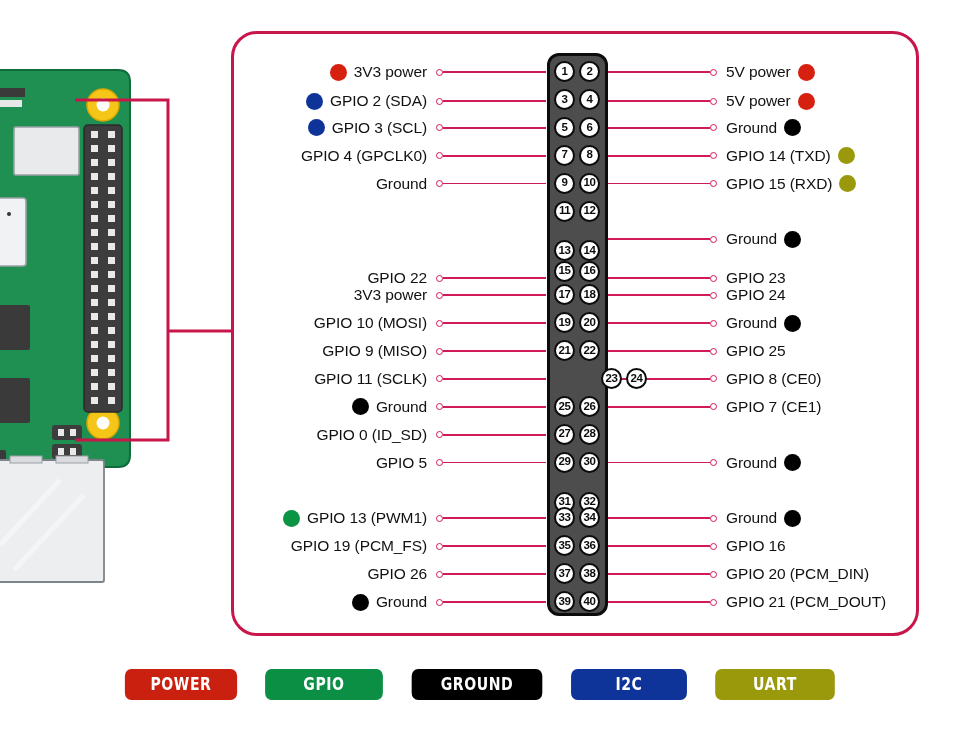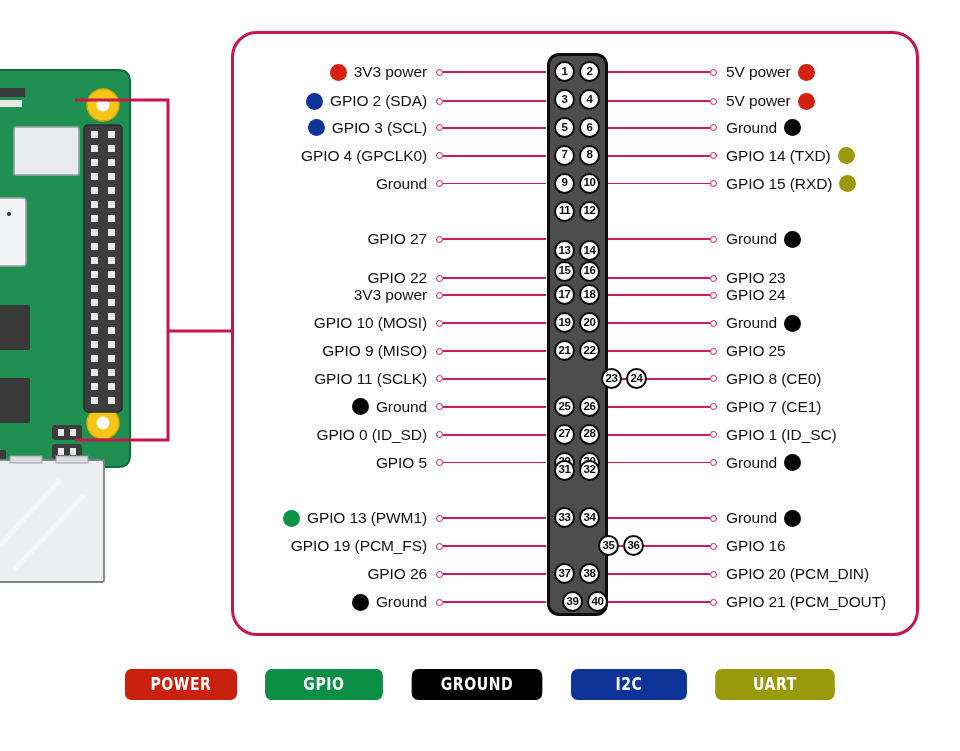--- a/index.html
+++ b/index.html
@@ -346,37 +346,37 @@
       <div class="pin-num">26</div>
     </div>
     <div class="pin-pair" style="top: 364.2px;">
       <div class="pin-num">27</div>
       <div class="pin-num">28</div>
     </div>
     <div class="pin-pair" style="top: 392.1px;">
       <div class="pin-num">29</div>
       <div class="pin-num">30</div>
     </div>
-    <div class="pin-pair" style="top: 400px;">
+    <div class="pin-pair" style="top: 432px;">
       <div class="pin-num">31</div>
       <div class="pin-num">32</div>
     </div>
     <div class="pin-pair" style="top: 447.9px;">
       <div class="pin-num">33</div>
       <div class="pin-num">34</div>
     </div>
-    <div class="pin-pair" style="top: 475.8px; padding-left: 44px;">
+    <div class="pin-pair" style="top: 475.8px;">
       <div class="pin-num">35</div>
       <div class="pin-num">36</div>
     </div>
     <div class="pin-pair" style="top: 503.7px;">
       <div class="pin-num">37</div>
       <div class="pin-num">38</div>
     </div>
-    <div class="pin-pair" style="top: 531.6px; padding-left: 8px;">
+    <div class="pin-pair" style="top: 531.6px;">
       <div class="pin-num">39</div>
       <div class="pin-num">40</div>
     </div>
   </div>
 
 <div id="rows">
     <div class="pin-row" style="top: 58px;">
       <div class="left-side">
         <span class="dot left-dot" style="background: rgb(214, 32, 16);"></span>
         <span class="pin-label">3V3 power</span>
@@ -458,27 +458,20 @@
       <div class="right-side">
         <span class="conn right-conn">
           <span class="conn-line"></span>
           <span class="conn-circle"></span>
         </span>
         <span class="pin-label">GPIO 15 (RXD)</span>
         <span class="dot right-dot" style="background: rgb(153, 153, 11);"></span>
       </div>
     </div>
     <div class="pin-row" style="top: 225.4px;">
-      <div class="left-side">
-        <span class="pin-label">GPIO 27</span>
-        <span class="conn left-conn">
-          <span class="conn-circle"></span>
-          <span class="conn-line"></span>
-        </span>
-      </div>
       <div class="right-side">
         <span class="conn right-conn">
           <span class="conn-line"></span>
           <span class="conn-circle"></span>
         </span>
         <span class="pin-label">Ground</span>
         <span class="dot right-dot" style="background: rgb(0, 0, 0);"></span>
       </div>
     </div>
     <div class="pin-row" style="top: 264px;">
@@ -579,27 +572,20 @@
         <span class="pin-label">GPIO 7 (CE1)</span>
       </div>
     </div>
     <div class="pin-row" style="top: 420.7px;">
       <div class="left-side">
         <span class="pin-label">GPIO 0 (ID_SD)</span>
         <span class="conn left-conn">
           <span class="conn-circle"></span>
           <span class="conn-line"></span>
         </span>
-      </div>
-      <div class="right-side">
-        <span class="conn right-conn">
-          <span class="conn-line"></span>
-          <span class="conn-circle"></span>
-        </span>
-        <span class="pin-label">GPIO 1 (ID_SC)</span>
       </div>
     </div>
     <div class="pin-row" style="top: 448.6px;">
       <div class="left-side">
         <span class="pin-label">GPIO 5</span>
         <span class="conn left-conn">
           <span class="conn-circle"></span>
           <span class="conn-line"></span>
         </span>
       </div>

